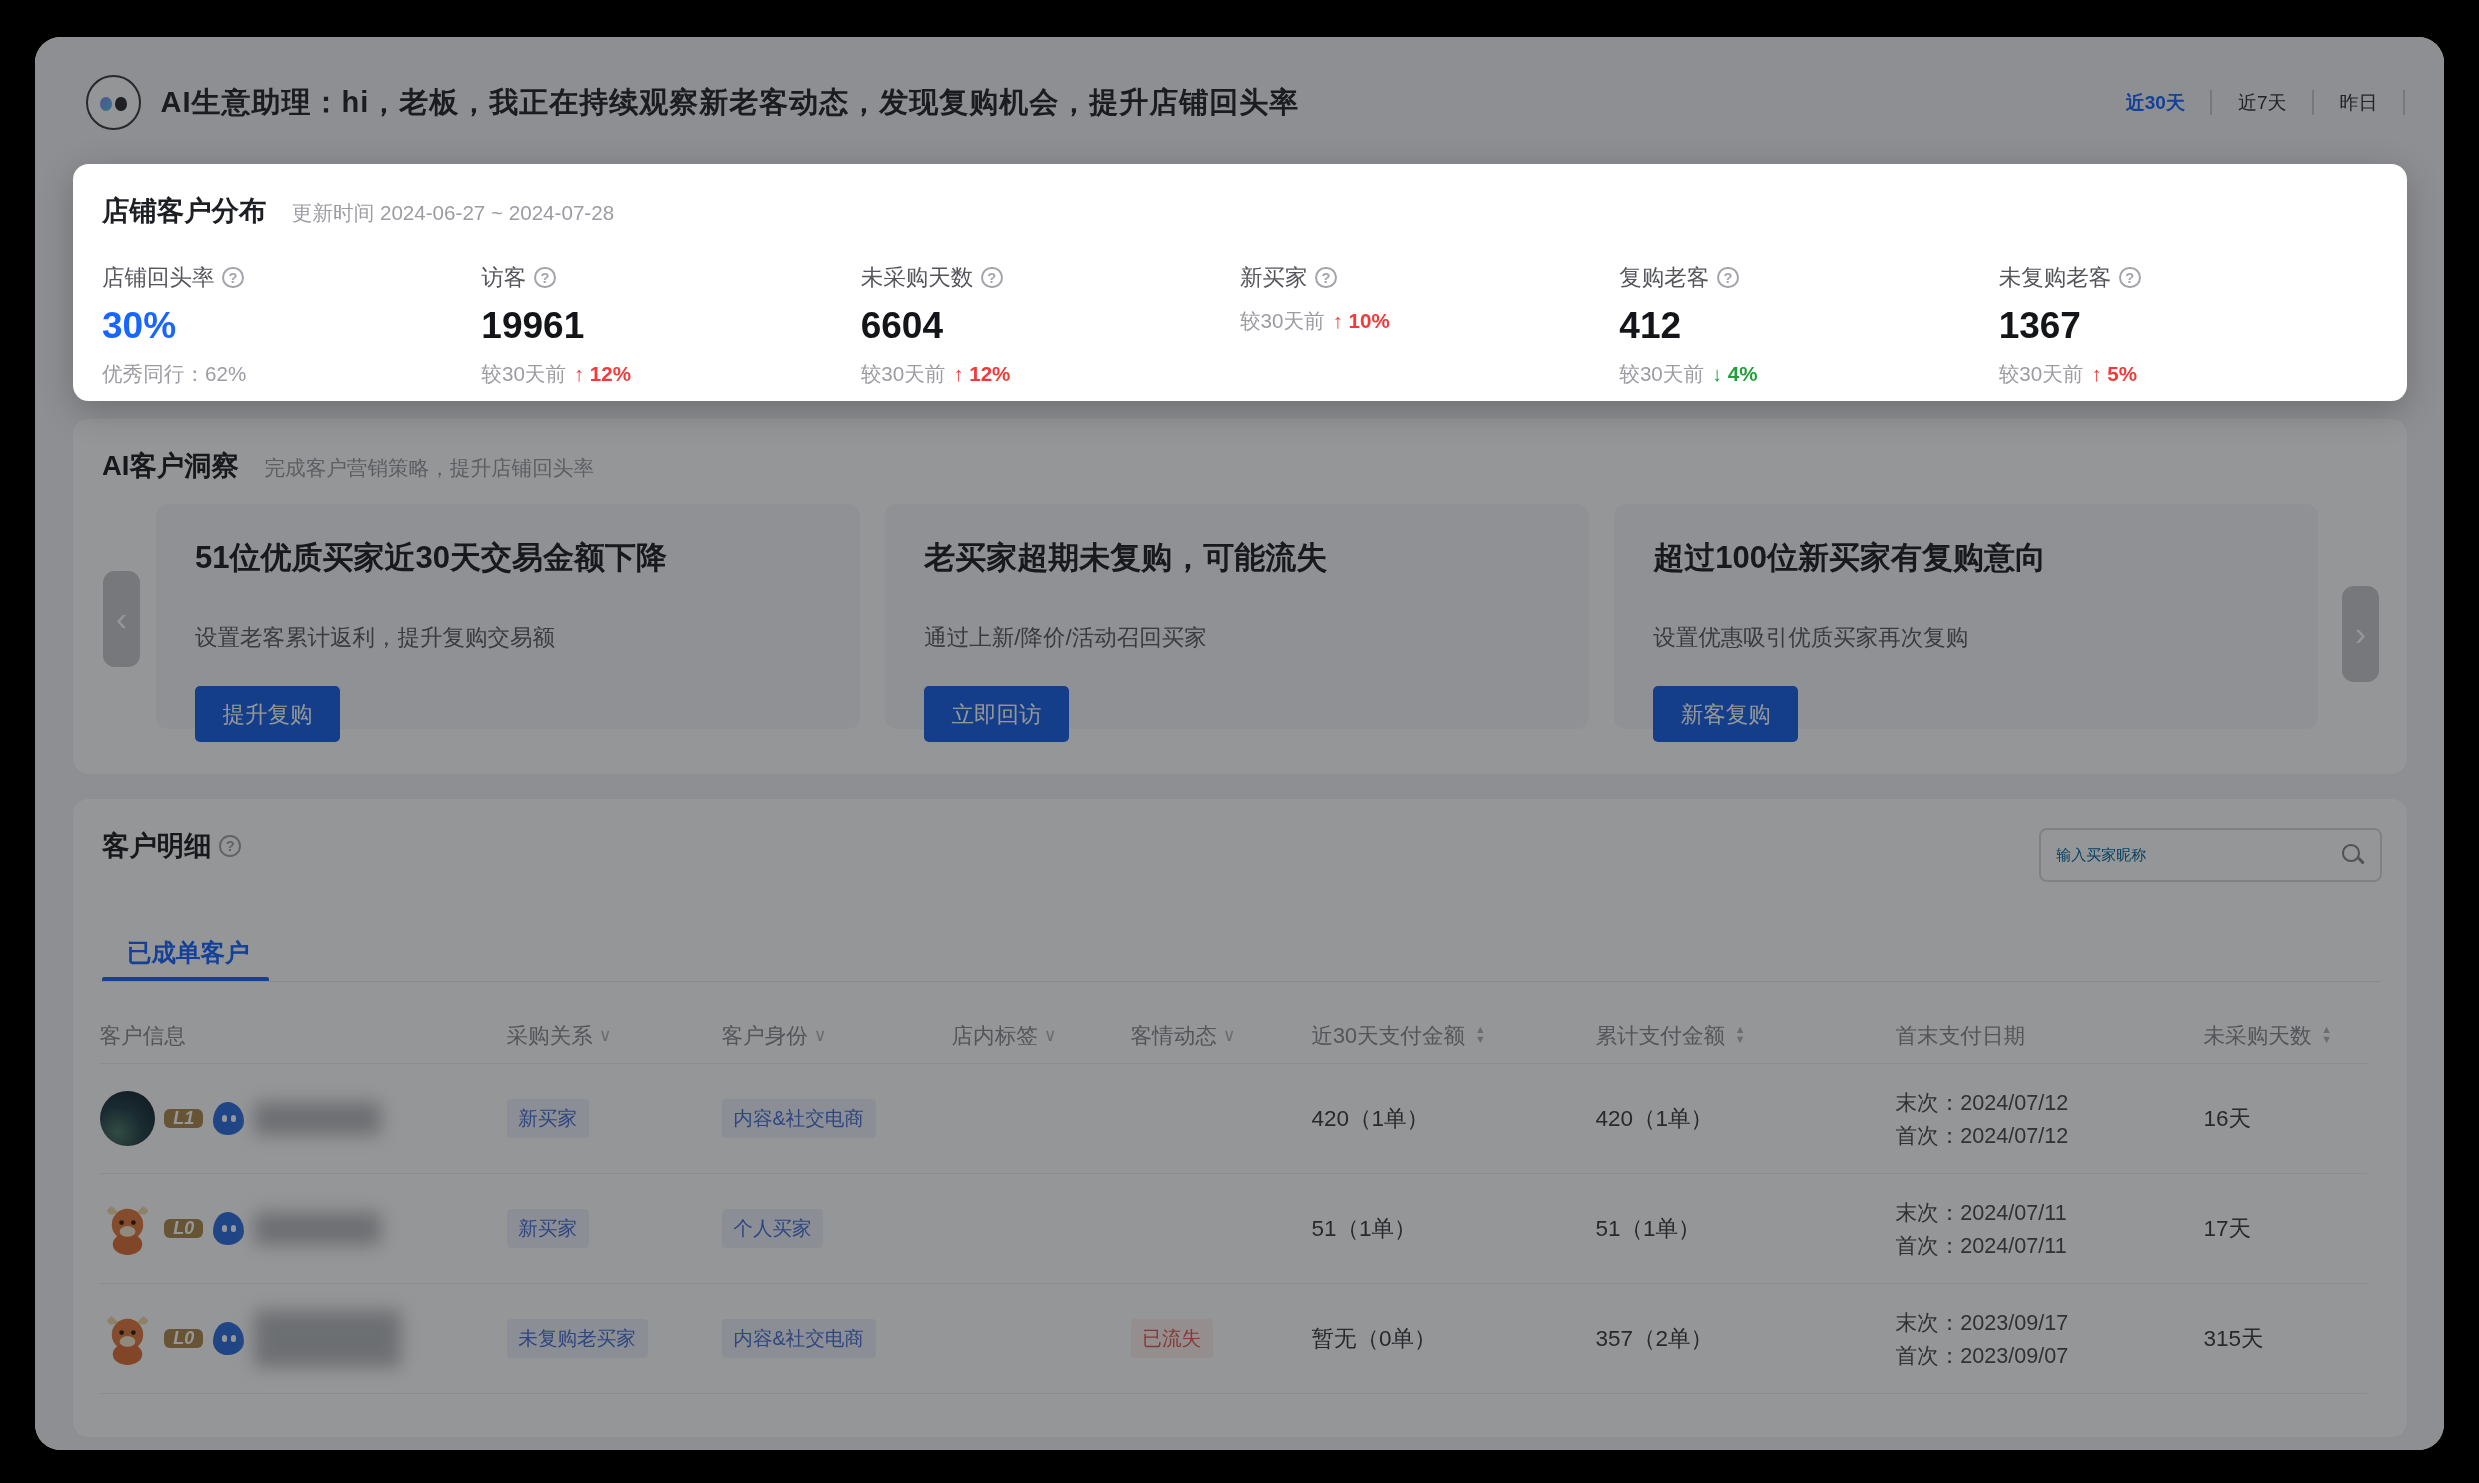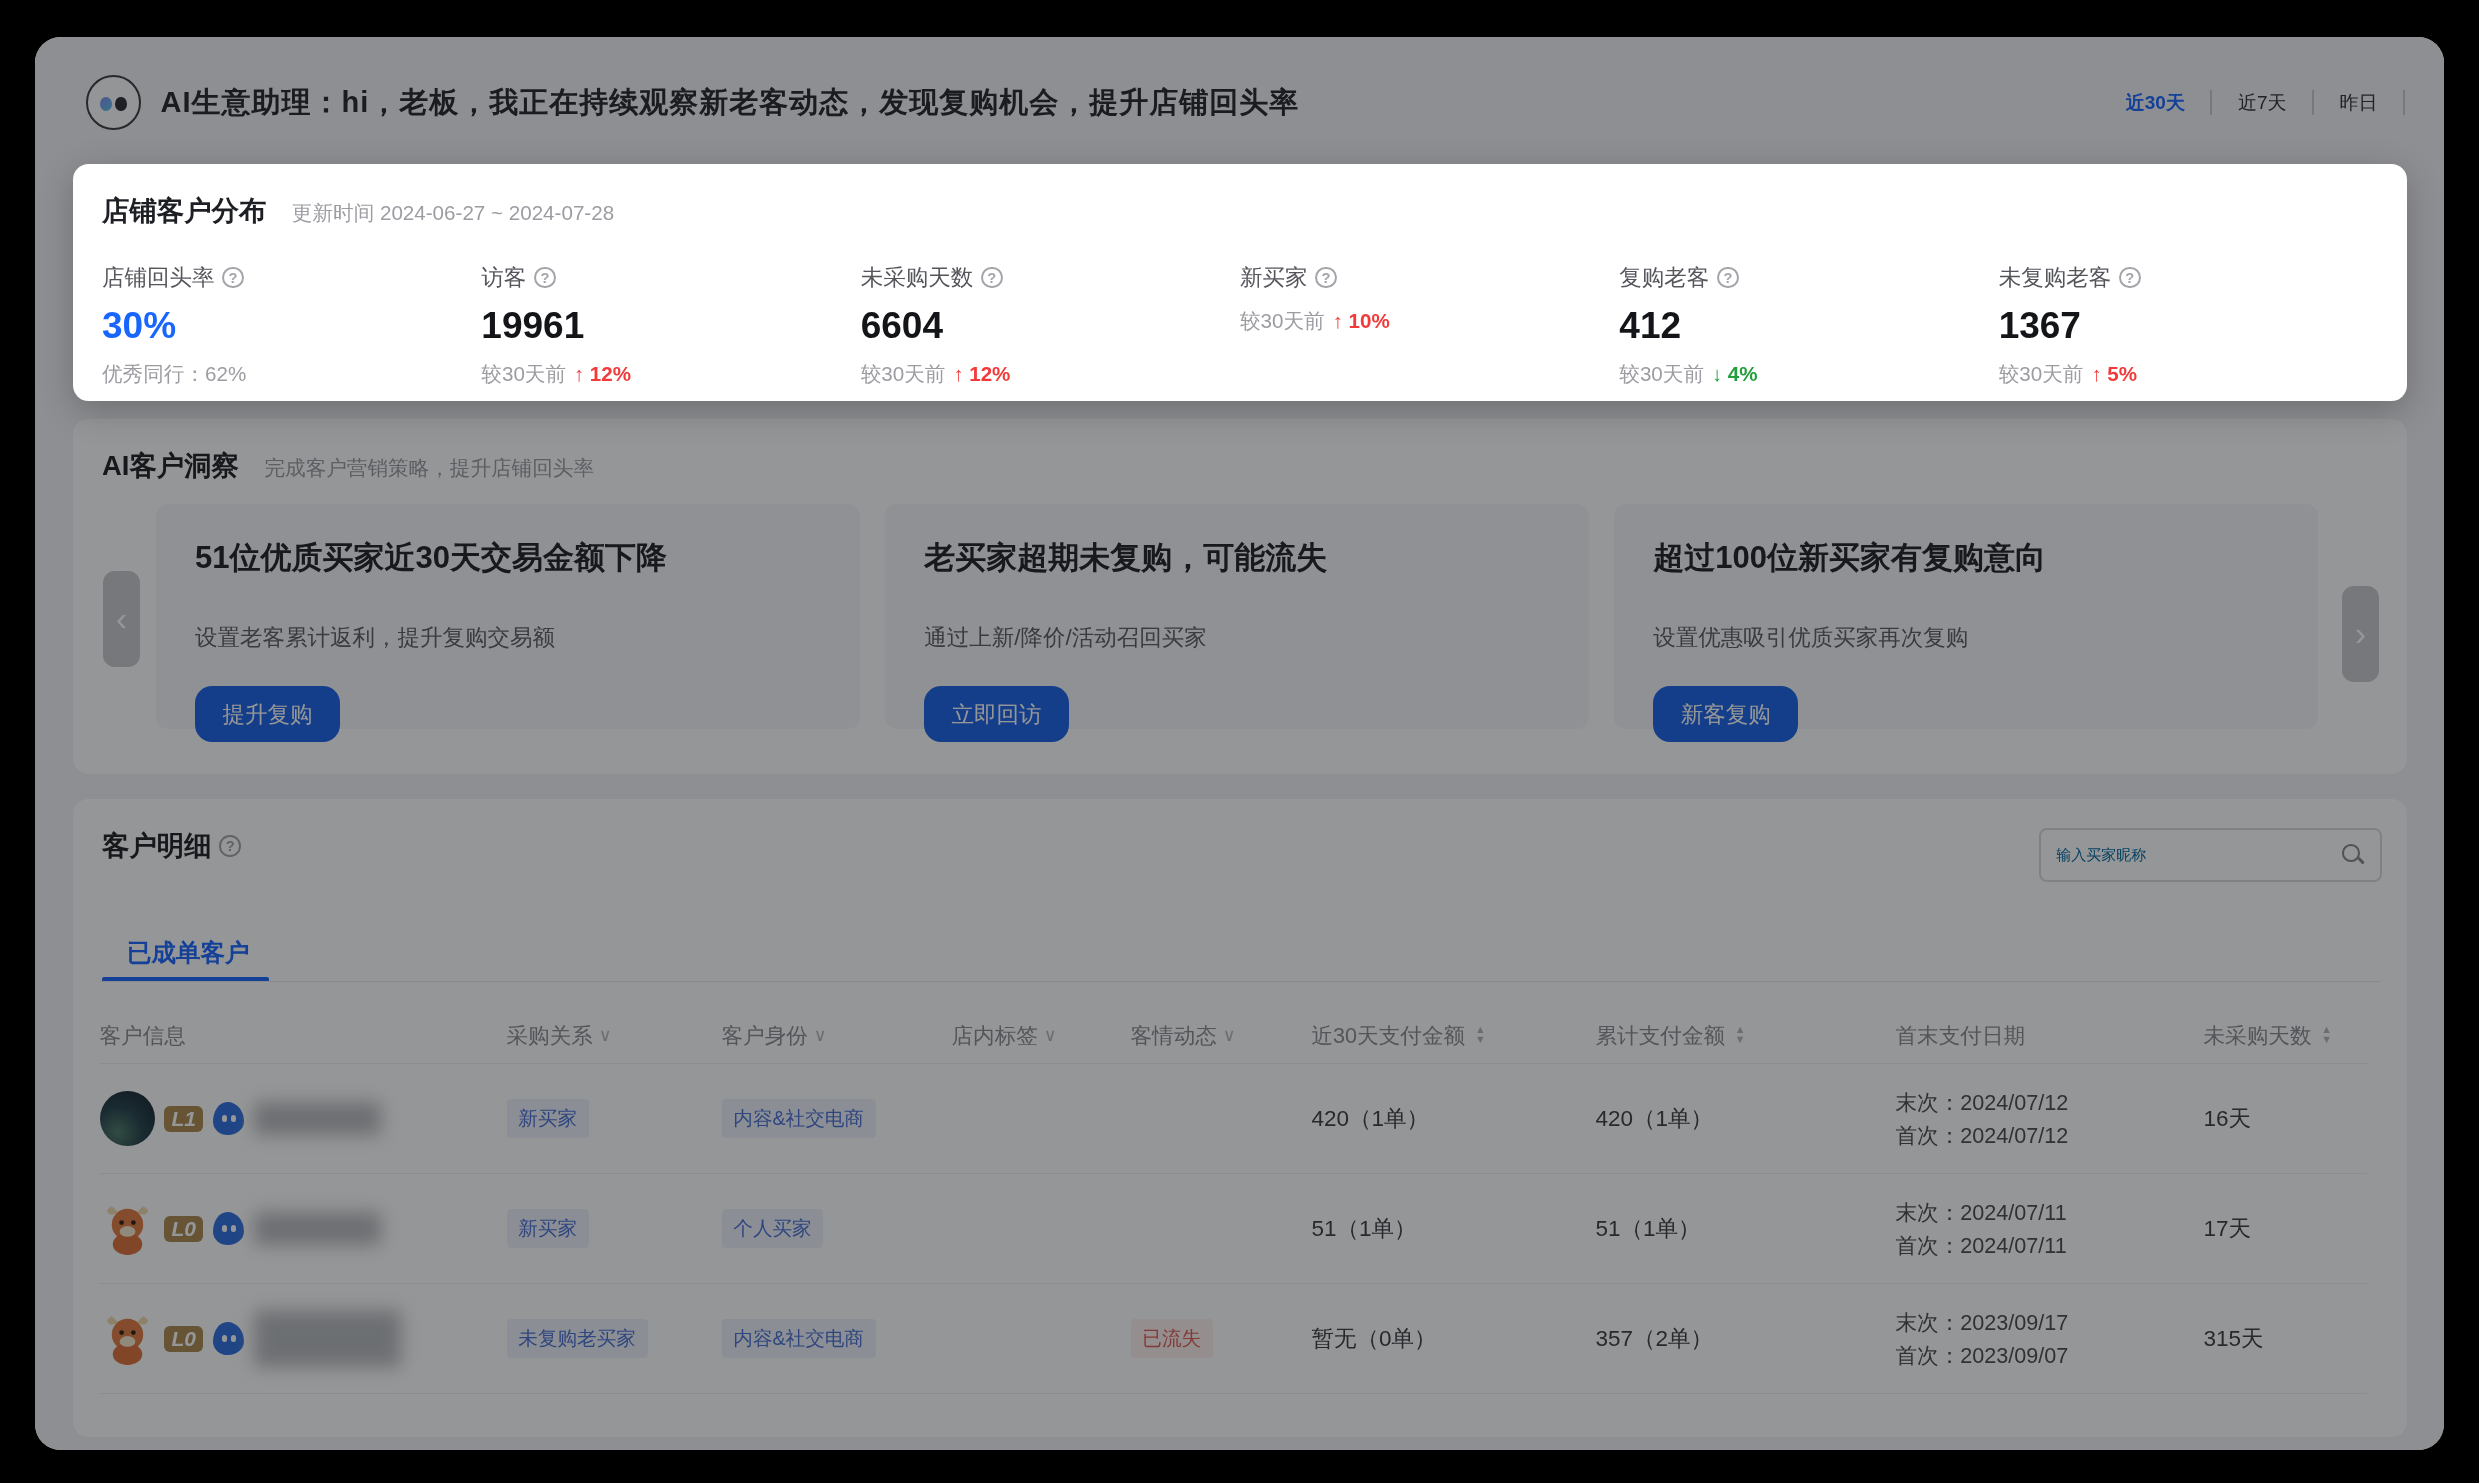--- a/index.html
+++ b/index.html
@@ -37,21 +37,21 @@
   .chg.up{color:#f23a3a;}
   .chg.down{color:#23a03c;}
 
   
   .sec-ins{top:382px;height:355px;padding:29px;}
   .ins-head{display:flex;align-items:baseline;}
   .ins-cards{position:absolute;left:83px;top:85px;width:2162px;display:flex;gap:25.5px;}
   .ins-card{flex:1;height:225px;background:#f6f7f9;border-radius:11.8px;padding:33px 39px;}
   .ins-title{font-size:31px;font-weight:700;color:#202127;}
   .ins-desc{font-size:22.5px;color:#5c5d63;margin-top:43px;}
-  .ins-btn{display:inline-block;margin-top:33px;background:#1b63e8;color:#fff;font-size:22.5px;border:none;border-radius:17px;padding:12.7px 27.4px;cursor:pointer;}
+  .ins-btn{display:inline-block;margin-top:33px;background:#1b63e8;color:#fff;font-size:22.5px;border:none;border-radius:5px;padding:12.7px 27.4px;cursor:pointer;}
   .car-arrow{position:absolute;width:37px;height:96px;border-radius:11.8px;background:rgba(190,192,198,.85);color:#fff;display:flex;align-items:center;justify-content:center;font-size:33px;z-index:1;cursor:pointer;}
   .car-prev{left:68px;top:534px;}
   .car-next{left:2307px;top:549px;}
 
   
   .sec-cust{top:762px;height:638px;padding:29px;}
   .cust-head{display:flex;align-items:center;}
   .searchbox{position:absolute;top:29px;right:25.5px;width:343px;height:54px;border:2px solid #d9dadf;border-radius:7.8px;display:flex;align-items:center;padding:0 15.7px;background:#fff;}
   .search-ph{flex:1;font-size:15px;color:#0369a1;}
   .mag{position:relative;width:21.6px;height:21.6px;flex:0 0 auto;}
@@ -66,21 +66,21 @@
   .thead{height:57px;border-bottom:1px solid #ededf0;}
   .th{font-size:21.6px;color:#8b8c92;display:flex;align-items:center;}
   .caret{margin-left:5.9px;font-size:17.6px;color:#b5b6bc;}
   .sort{display:inline-flex;flex-direction:column;margin-left:9.8px;}
   .sort i{font-style:normal;font-size:10.8px;line-height:9.8px;color:#b5b6bc;}
   .tr{height:110px;border-bottom:1px solid #ededf0;}
   .cell{font-size:22.5px;color:#3c3d42;}
   .cust-cell{display:flex;align-items:center;gap:9.8px;}
   .avatar{width:55px;height:55px;border-radius:50%;flex:0 0 auto;overflow:hidden;}
   .avatar.photo{background:radial-gradient(circle at 32% 75%,#4e7a68 0%,#23414a 45%,#121c28 100%);}
-  .lvl{flex:0 0 auto;min-width:39px;height:26px;border-radius:5.9px;background:#ab8950;color:#fff;font-size:21px;font-style:italic;font-weight:700;display:flex;align-items:center;justify-content:center;padding:0 5.9px;}
+  .lvl{flex:0 0 auto;min-width:39px;height:19px;border-radius:5.9px;background:#ab8950;color:#fff;font-size:18px;font-style:italic;font-weight:700;display:flex;align-items:center;justify-content:center;padding:0 5.9px;}
   .chat{position:relative;width:31px;height:33px;background:#2e6fe0;border-radius:46% 54% 52% 48%/60% 58% 42% 40%;flex:0 0 auto;cursor:pointer;}
   .chat::before,.chat::after{content:"";position:absolute;top:12.7px;width:4.9px;height:6.9px;background:#fff;border-radius:2.9px;}
   .chat::before{left:8.8px;}
   .chat::after{left:17.6px;}
   .blurname{width:127px;height:33px;background:#b7b9bd;border-radius:3.9px;filter:blur(8.8px);}
   .blurname.big{width:147px;height:57px;}
   .tag{display:inline-block;font-size:19.6px;padding:5.9px 11.8px;border-radius:3.9px;background:#eef3fb;color:#4a6fd4;}
   .tag.danger{background:#fdf0ef;color:#e05c56;}
   .dates span{display:block;font-size:21.6px;color:#4a4b50;line-height:33px;}
 

